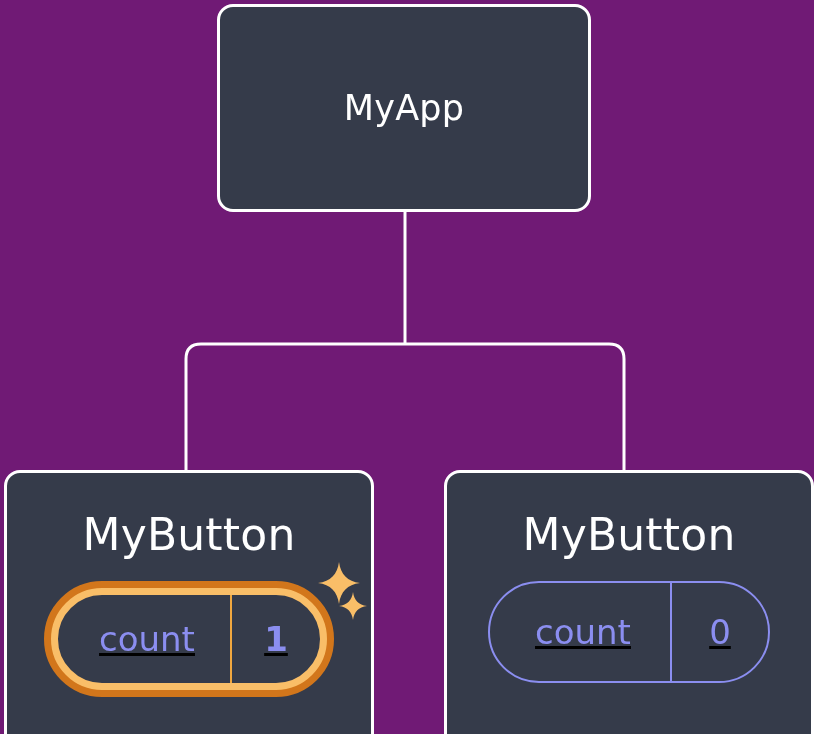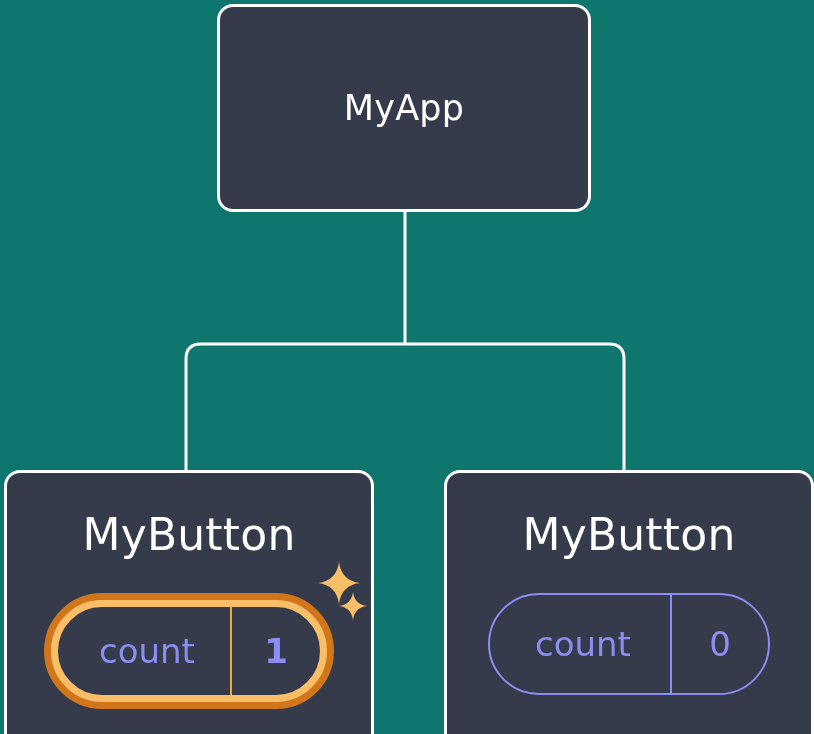--- a/index.html
+++ b/index.html
@@ -4,21 +4,21 @@
 <style>
   html, body {
     margin: 0;
     padding: 0;
     background: #4b6670;
   }
   #canvas {
     position: relative;
     width: 814px;
     height: 734px;
-    background: #0f766e;
+    background: #701a75;
     overflow: hidden;
     font-family: "DejaVu Sans", "Liberation Sans", sans-serif;
   }
 
   
   .edges {
     position: absolute;
     left: 0; top: 0;
     width: 814px; height: 734px;
     pointer-events: none;
@@ -60,23 +60,24 @@
     padding-top: 40px;
   }
   .node-child.left  { left: 4px; }
   .node-child.right { left: 444px; }
 
   .node-child .node-title { font-size: 44px; }
 
   
   .state-wrap {
     position: relative;
-    margin-top: 36px;
+    margin-top: 24px;
     display: flex;
     align-items: center;
+    text-decoration: underline;
   }
 
   .pill {
     box-sizing: border-box;
     display: flex;
     align-items: stretch;
     height: 102px;
     border: 2px solid #8b8ef0;
     border-radius: 51px;
     color: #8b8ef0;

